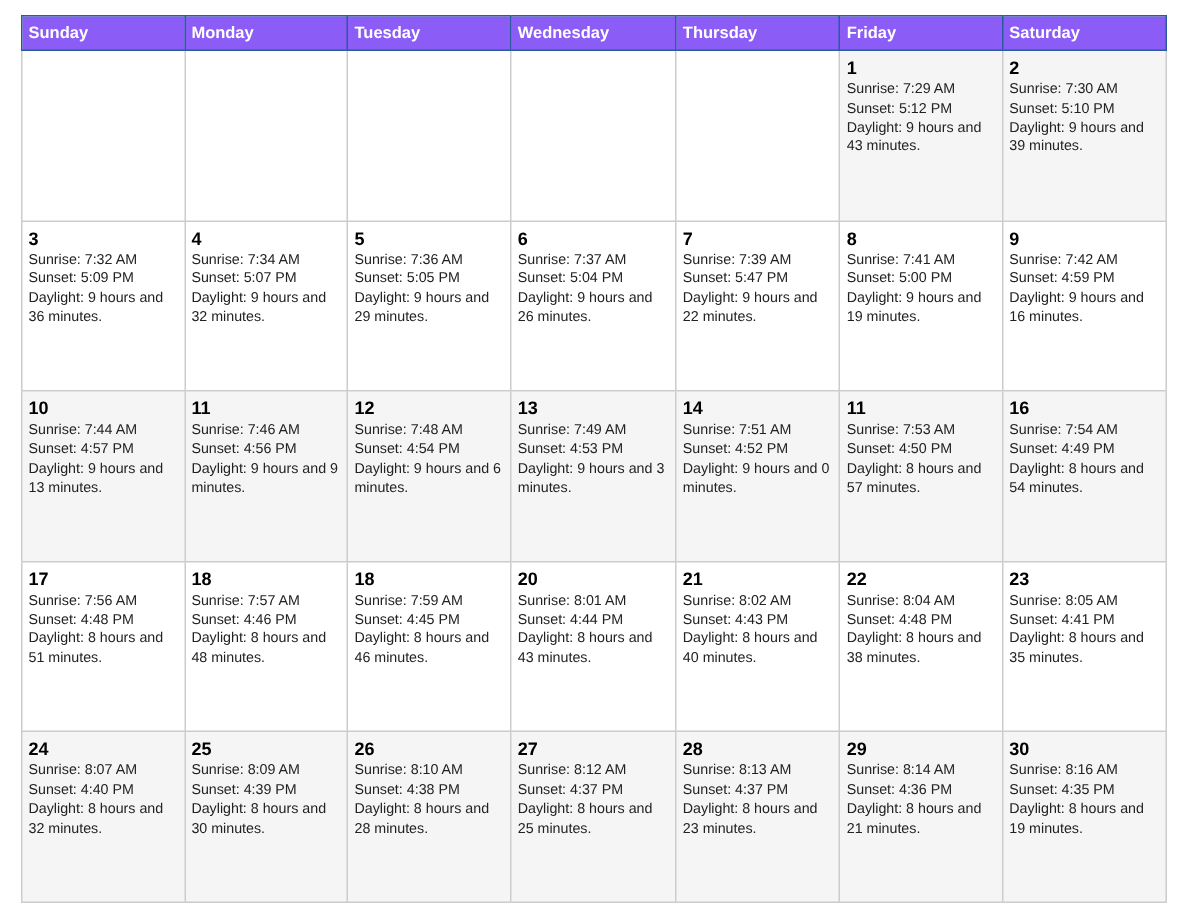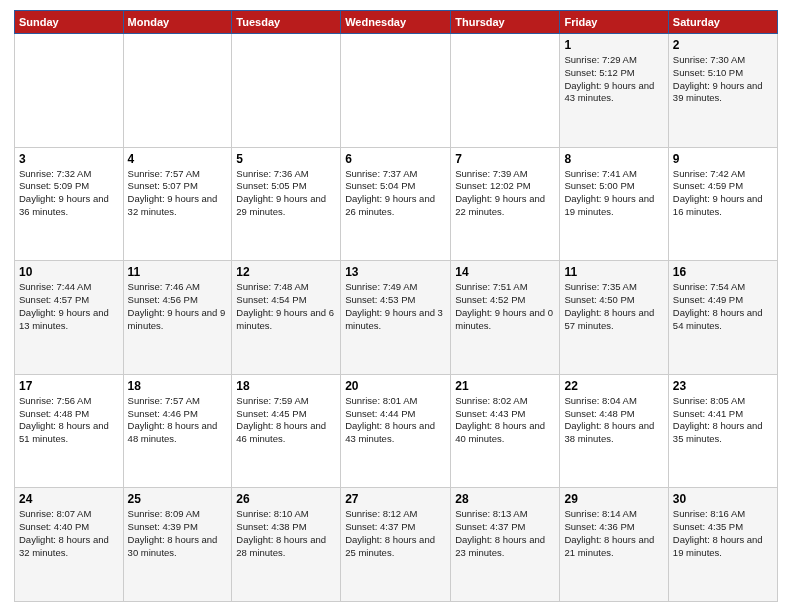--- a/index.html
+++ b/index.html
@@ -46,21 +46,21 @@
       font-size: 14px;
       color: #555;
     }
     .calendar {
       width: 100%;
       border-collapse: collapse;
       flex: 1;
       font-size: 10.5px;
     }
     .calendar thead tr {
-      background: #b91c1c;
+      background: #8b5cf6;
     }
     .calendar thead th {
       color: #fff;
       font-weight: bold;
       font-size: 11px;
       padding: 5px 4px;
       text-align: left;
       border: 1px solid #2a5a9f;
     }
     .calendar tbody tr {
@@ -128,40 +128,40 @@
         </tr>
         <tr>
           <td>
             <span class="day-num">3</span>
             <div class="day-info">Sunrise: 7:32 AM
 Sunset: 5:09 PM
 Daylight: 9 hours and 36 minutes.</div>
           </td>
           <td>
             <span class="day-num">4</span>
-            <div class="day-info">Sunrise: 7:57 AM
+            <div class="day-info">Sunrise: 7:34 AM
 Sunset: 5:07 PM
 Daylight: 9 hours and 32 minutes.</div>
           </td>
           <td>
             <span class="day-num">5</span>
             <div class="day-info">Sunrise: 7:36 AM
 Sunset: 5:05 PM
 Daylight: 9 hours and 29 minutes.</div>
           </td>
           <td>
             <span class="day-num">6</span>
             <div class="day-info">Sunrise: 7:37 AM
 Sunset: 5:04 PM
 Daylight: 9 hours and 26 minutes.</div>
           </td>
           <td>
             <span class="day-num">7</span>
             <div class="day-info">Sunrise: 7:39 AM
-Sunset: 12:02 PM
+Sunset: 5:47 PM
 Daylight: 9 hours and 22 minutes.</div>
           </td>
           <td>
             <span class="day-num">8</span>
             <div class="day-info">Sunrise: 7:41 AM
 Sunset: 5:00 PM
 Daylight: 9 hours and 19 minutes.</div>
           </td>
           <td>
             <span class="day-num">9</span>
@@ -196,21 +196,21 @@
 Daylight: 9 hours and 3 minutes.</div>
           </td>
           <td>
             <span class="day-num">14</span>
             <div class="day-info">Sunrise: 7:51 AM
 Sunset: 4:52 PM
 Daylight: 9 hours and 0 minutes.</div>
           </td>
           <td>
             <span class="day-num">11</span>
-            <div class="day-info">Sunrise: 7:35 AM
+            <div class="day-info">Sunrise: 7:53 AM
 Sunset: 4:50 PM
 Daylight: 8 hours and 57 minutes.</div>
           </td>
           <td>
             <span class="day-num">16</span>
             <div class="day-info">Sunrise: 7:54 AM
 Sunset: 4:49 PM
 Daylight: 8 hours and 54 minutes.</div>
           </td>
         </tr>

